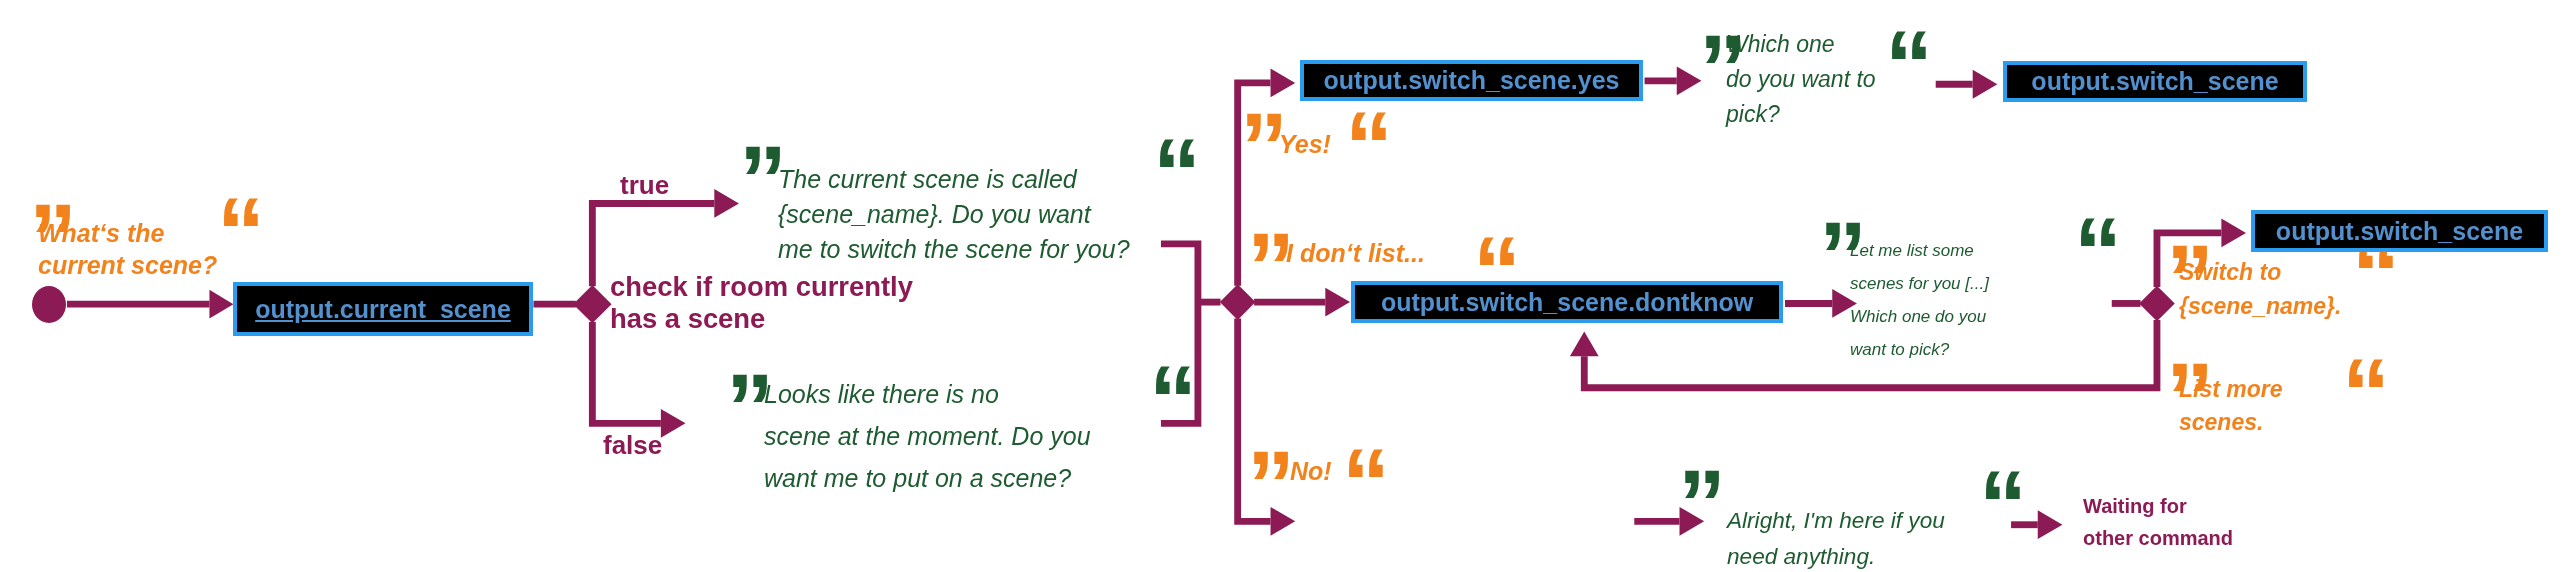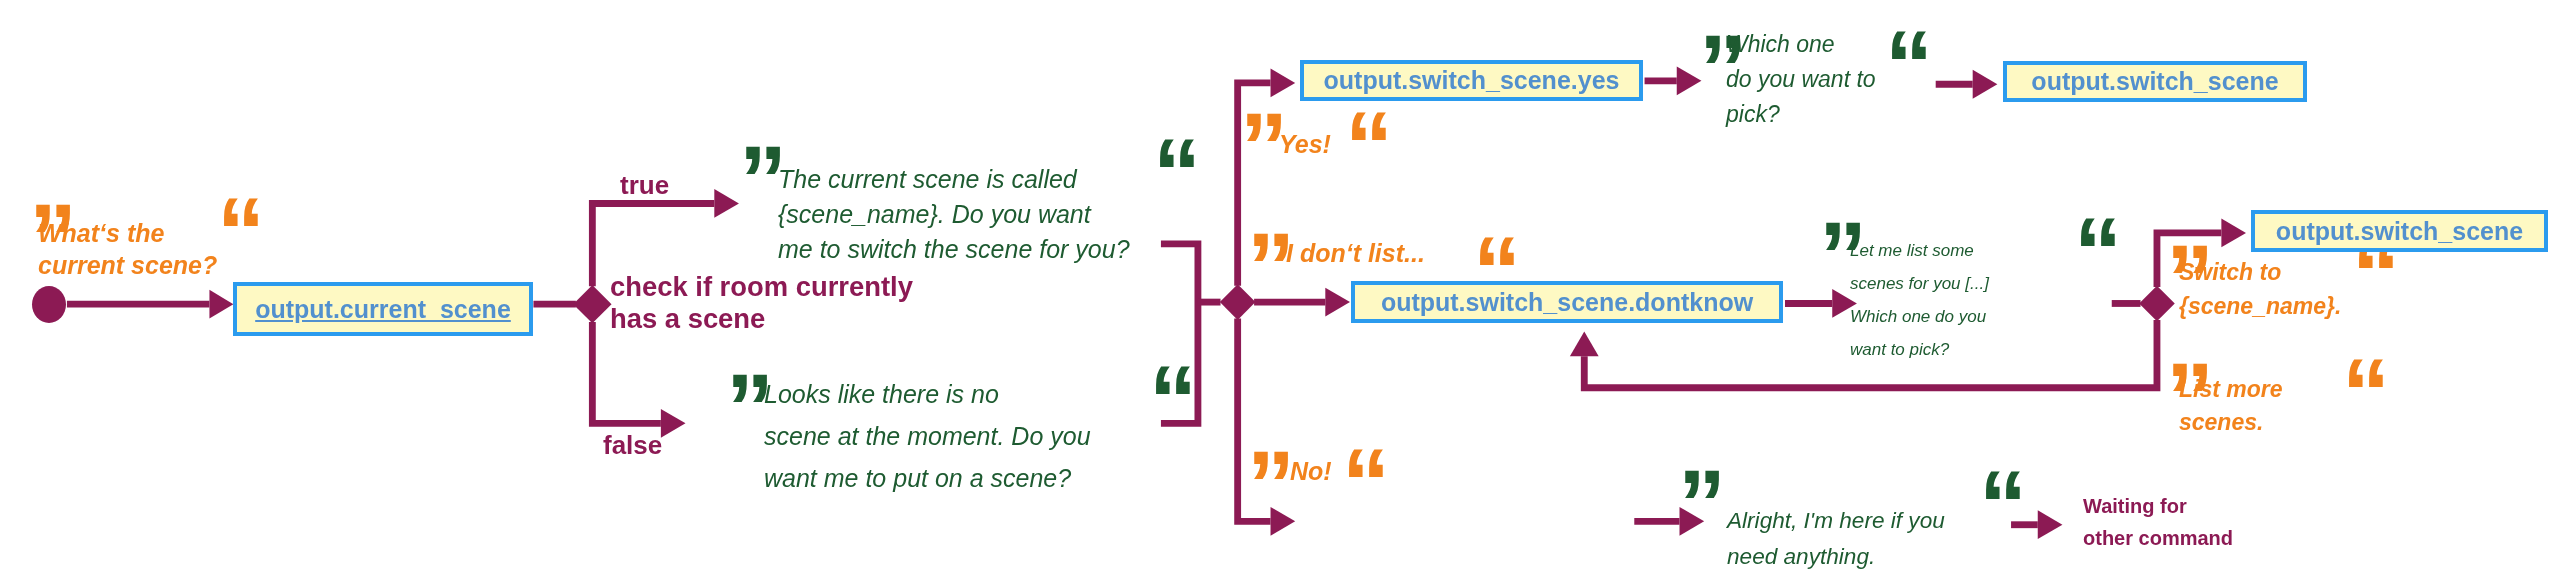--- a/index.html
+++ b/index.html
@@ -8,21 +8,21 @@
     width:2576px;height:572px;
     background:#fff;
     font-family:"Liberation Sans",sans-serif;
     overflow:hidden;
   }
   #wires{position:absolute;left:0;top:0;z-index:0;}
   .ln{stroke:var(--maroon);stroke-width:10;fill:none;}
   .fl{fill:var(--maroon);stroke:none;}
   .box{
     position:absolute;z-index:2;box-sizing:border-box;
-    border:4.8px solid var(--blue-border);background:#fef9c3;color:var(--blue-text);
+    border:4.8px solid var(--blue-border);background:#000000;color:var(--blue-text);
     font:700 25px/1 "Liberation Sans",sans-serif;
     display:flex;align-items:center;justify-content:center;white-space:nowrap;
   }
   .txt{
     position:absolute;z-index:2;white-space:pre-line;text-align:left;
     font-family:"Liberation Sans",sans-serif;
   }
   .green{color:var(--green);font-style:italic;font-weight:400;font-size:25px;line-height:35px;}
   .orange{color:var(--orange);font-style:italic;font-weight:700;font-size:25px;line-height:31.5px;}
   .maroonlbl{color:var(--maroon);font-weight:700;font-style:normal;font-size:26px;line-height:32px;}

